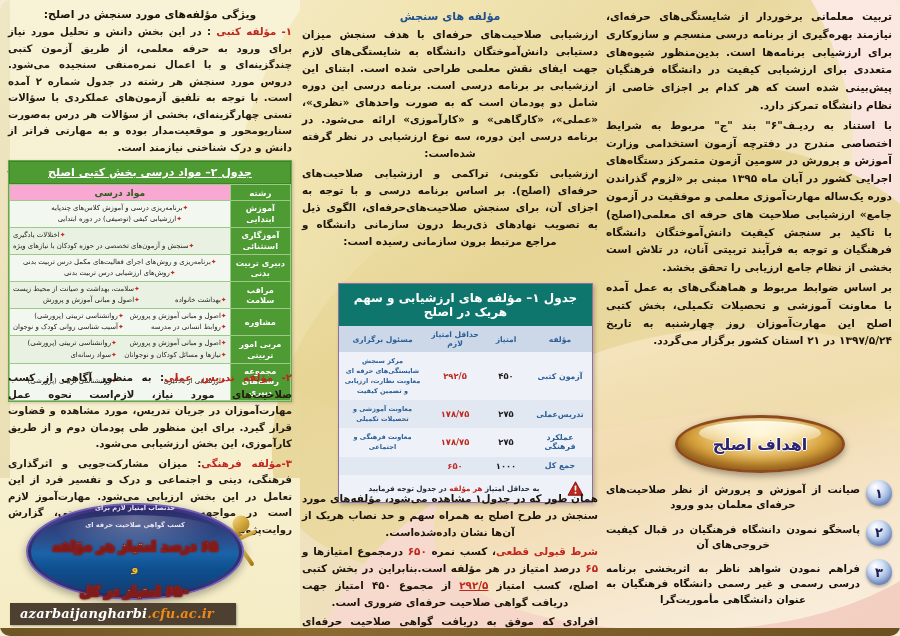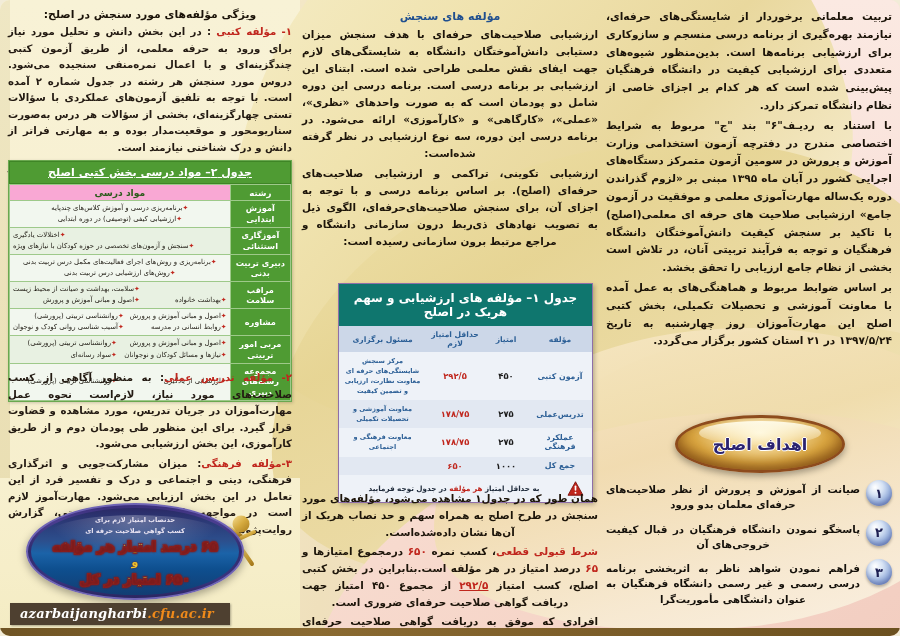--- a/index.html
+++ b/index.html
@@ -119,36 +119,36 @@
   
   .oval-box{position:absolute;left:26px;bottom:36px;width:218px;height:97px;}
   .oval-box .outer{position:absolute;inset:0;border-radius:50%;
     background:linear-gradient(180deg,#3a2f7a 0%,#4a3d90 18%,#2f2b6d 50%,#3b3480 80%,#2a2660 100%);
     border:2px solid #6f64b5;box-shadow:0 3px 8px rgba(0,0,0,.35);}
   .oval-box .inner{position:absolute;left:5px;right:5px;top:5px;bottom:5px;border-radius:50%;
     background:linear-gradient(180deg,#2b2a66 0%,#2c4f8d 38%,#1b63a8 52%,#0e4f8f 70%,#123d73 100%);
     overflow:hidden;}
   .oval-box .glow{position:absolute;left:8%;top:8%;width:84%;height:46%;border-radius:50%;
     background:radial-gradient(ellipse at 50% 10%,rgba(255,255,255,.28),rgba(255,255,255,0) 70%);}
-  .oval-box .txt{position:absolute;inset:0;display:flex;flex-direction:column;align-items:center;justify-content:center;gap:2px;}
+  .oval-box .txt{position:absolute;inset:0;display:flex;flex-direction:column;align-items:center;justify-content:center;gap:8px;}
   .ov-small{font-size:6.6px;color:#e8e3f2;font-weight:bold;line-height:1.35;text-align:center;}
   .ov-big{font-size:13.5px;font-weight:bold;color:#f5d90a;
     text-shadow:0 0 2px #7a1b1b,1px 1px 0 #8d2020,-1px 1px 0 #8d2020,1px -1px 0 #8d2020,-1px -1px 0 #8d2020;
     background:linear-gradient(180deg,#ffe98a,#f2b905 55%,#c98a00);
     -webkit-background-clip:text;background-clip:text;color:transparent;
     filter:drop-shadow(0 0 1px #7a1b1b);letter-spacing:.3px;}
   .ov-and{font-size:11px;font-weight:bold;color:#f0c42b;
     text-shadow:0 0 2px #6f1717;}
 
   
   .mascot{position:absolute;left:196px;bottom:62px;width:66px;height:62px;}
 
   
   .urlbar{position:absolute;left:10px;bottom:11px;
-    background:#4e4030;padding:3px 16px 4px 10px;
+    background:#4e4030;padding:3px 22px 4px 10px;
     font-family:"DejaVu Serif","Liberation Serif",serif;
     font-style:italic;font-weight:bold;font-size:13px;color:#ffffff;
     direction:ltr;letter-spacing:.2px;box-shadow:1px 1px 2px rgba(0,0,0,.3);}
   .urlbar .dom{color:#ef8a1a;}
 </style>
 </head>
 <body>
 
 <div class="page">
 

